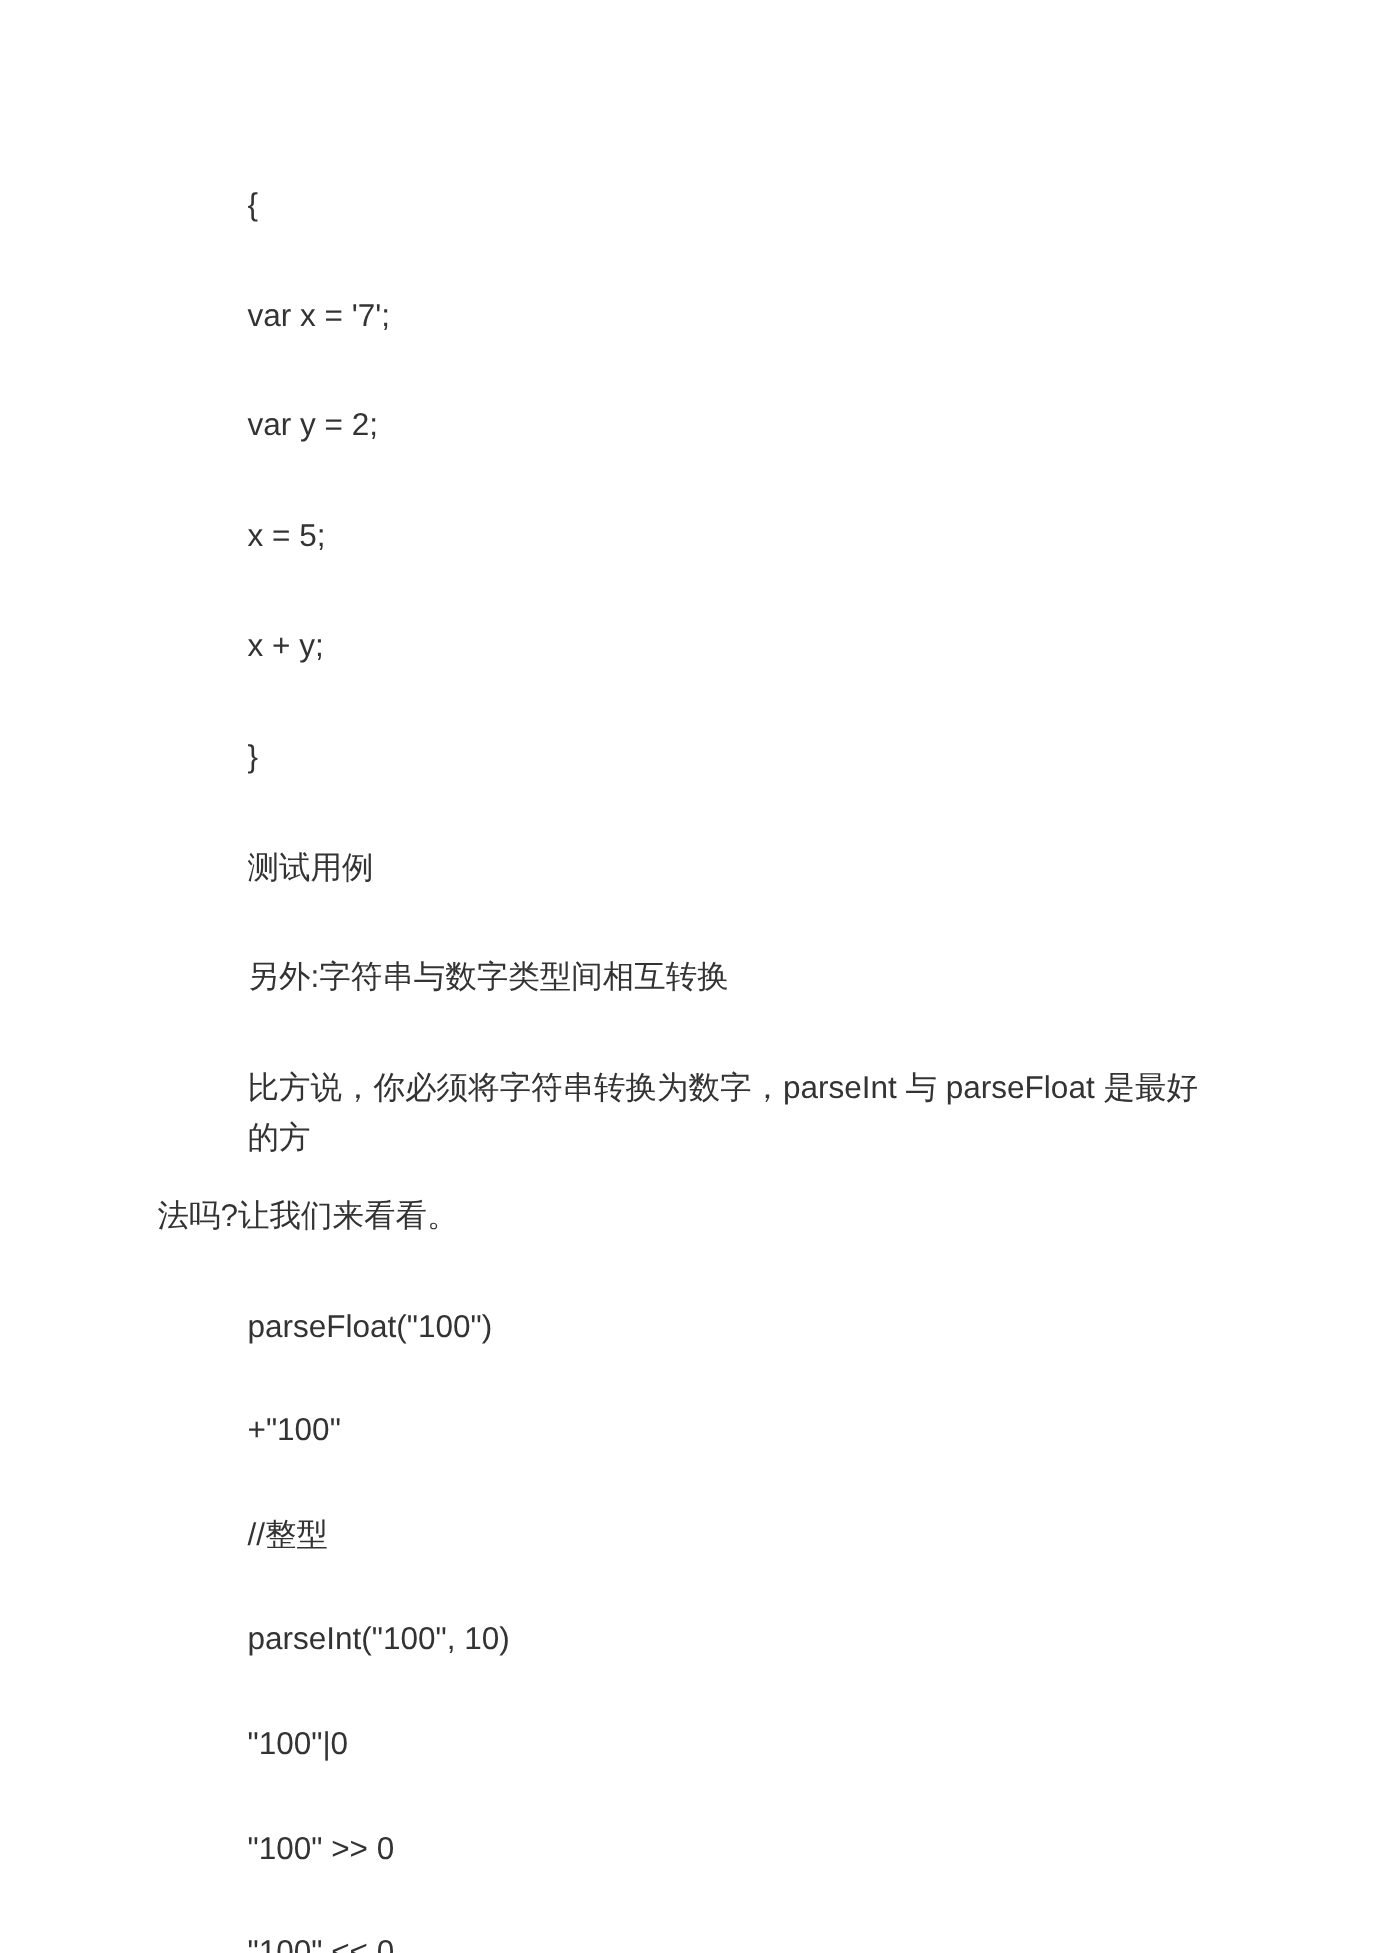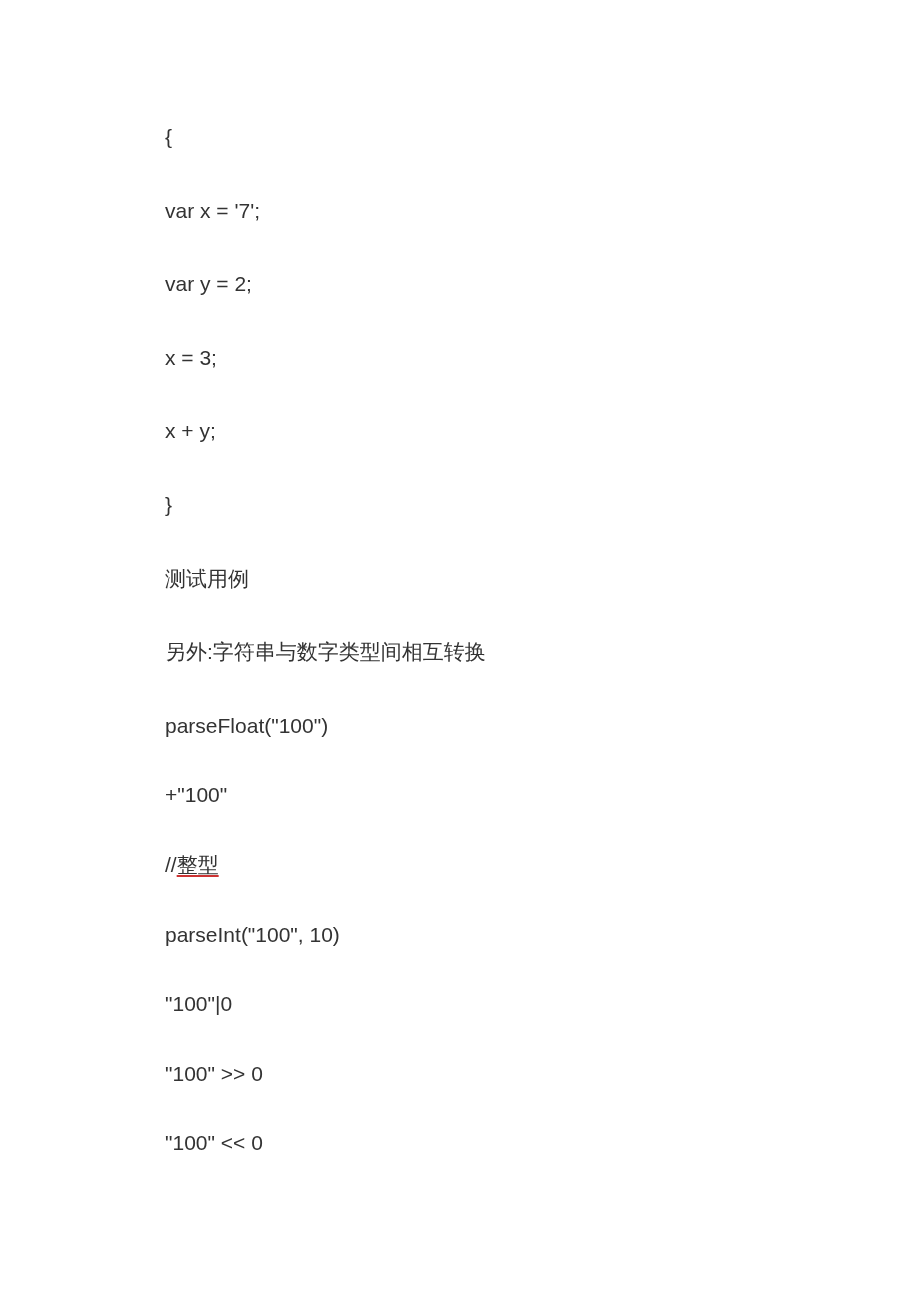--- a/index.html
+++ b/index.html
@@ -20,39 +20,44 @@
     .indent {
       padding-left: 60px;
     }
     .para {
       margin-bottom: 40px;
     }
     .para-small {
       margin-bottom: 36px;
     }
     .underline {
-      text-decoration: underline;
       text-decoration-color: #cc3333;
       text-decoration-thickness: 2px;
       text-underline-offset: 3px;
     }
   </style>
 </head>
 <body>
 
 <div class="indent para">{</div>
 <div class="indent para">var x = '7';</div>
 <div class="indent para">var y = 2;</div>
-<div class="indent para">x = 3;</div>
+<div class="indent para">x = 5;</div>
 <div class="indent para">x + y;</div>
 <div class="indent para">}</div>
 <div class="indent para">测试用例</div>
 <div class="indent para">另外:字符串与数字类型间相互转换</div>
 
 <div class="para">
+  <div class="indent">
+    <span>比方说，你必须将字符串转换为数字，parseInt 与 parseFloat 是最好的方</span>
+  </div>
+  <div style="margin-top:18px;">
+    <span>法吗?让我们来看看。</span>
+  </div>
 </div>
 
 <div class="indent para-small">parseFloat("100")</div>
 <div class="indent para-small">+"100"</div>
 
 <div class="indent para-small">
   <span>//</span><span class="underline">整型</span>
 </div>
 
 <div class="indent para-small">parseInt("100", 10)</div>

